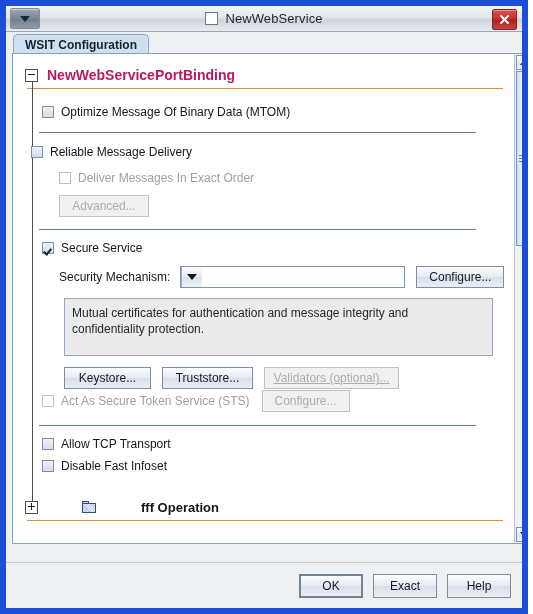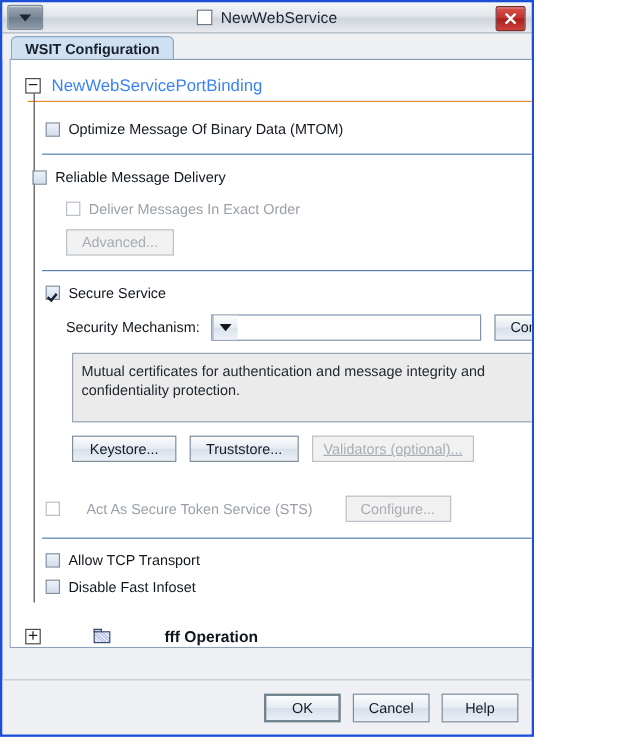--- a/index.html
+++ b/index.html
@@ -12,25 +12,25 @@
     height: 614px;
     font-family: "Liberation Sans", sans-serif;
     font-size: 12px;
     color: #000000;
     overflow: hidden;
     -webkit-font-smoothing: none;
   }
 
   .window {
     position: relative;
-    width: 445px;
+    width: 528px;
     height: 614px;
     box-sizing: border-box;
     background: #eef0f3;
-    border: 2px solid #1d4ed8;
+    border: 6px solid #1d4ed8;
     overflow: hidden;
   }
 
   
   .titlebar {
     position: relative;
     height: 25px;
     background: linear-gradient(to bottom, #f4f6f8 0%, #e2e6eb 45%, #cfd5dd 55%, #e8ebef 100%);
     border-bottom: 1px solid #9aa6b2;
     display: flex;
@@ -169,22 +169,22 @@
   }
   .toggle-box.plus::after {
     content: "";
     position: absolute;
     left: 5px; top: 1px;
     width: 1px; height: 7px;
     background: #1a1a1a;
   }
   .section-title {
     font-size: 14px;
-    font-weight: normal;
-    color: #3b82f6;
+    font-weight: bold;
+    color: #be185d;
     margin-left: 9px;
   }
   .sep-orange {
     height: 1px;
     background: #e28b2a;
     margin-left: 14px;
     margin-right: 11px;
   }
   .sep-blue {
     height: 1px;
@@ -503,21 +503,21 @@
       <div class="descbox" style="margin-top:10px; margin-left:51px; width:429px; height:58px;">
         <span>Mutual certificates for authentication and message integrity and confidentiality protection.</span>
       </div>
 
       <div class="row" style="margin-top:11px; margin-left:51px; gap:11px;">
         <span class="btn" style="width:87px;">Keystore...</span>
         <span class="btn" style="width:91px;">Truststore...</span>
         <span class="btn disabled" style="width:135px;text-decoration:underline;">Validators (optional)...</span>
       </div>
 
-      <div class="row" style="margin-top:28px; margin-left:29px;gap:15px;">
+      <div class="row" style="margin-top:1px; margin-left:29px;">
         <span class="cb disabled"></span>
         <span class="cb-label disabled">Act As Secure Token Service (STS)</span>
         <span class="btn disabled" style="margin-left:12px; width:88px;">Configure...</span>
       </div>
 
       <div class="sep-blue" style="margin-top:13px;"></div>
 
       <div class="row" style="margin-top:11px; margin-left:29px;">
         <span class="cb"></span>
         <span class="cb-label">Allow TCP Transport</span>
@@ -560,17 +560,17 @@
         </div>
       </div>
       <div class="sb-btn down">
         <span class="down-tri"></span>
       </div>
     </div>
   </div>
 
   <div class="buttonbar">
     <span class="btn default">OK</span>
-    <span class="btn">Cancel</span>
+    <span class="btn">Exact</span>
     <span class="btn">Help</span>
   </div>
 
 </div>
 
 </body></html>

